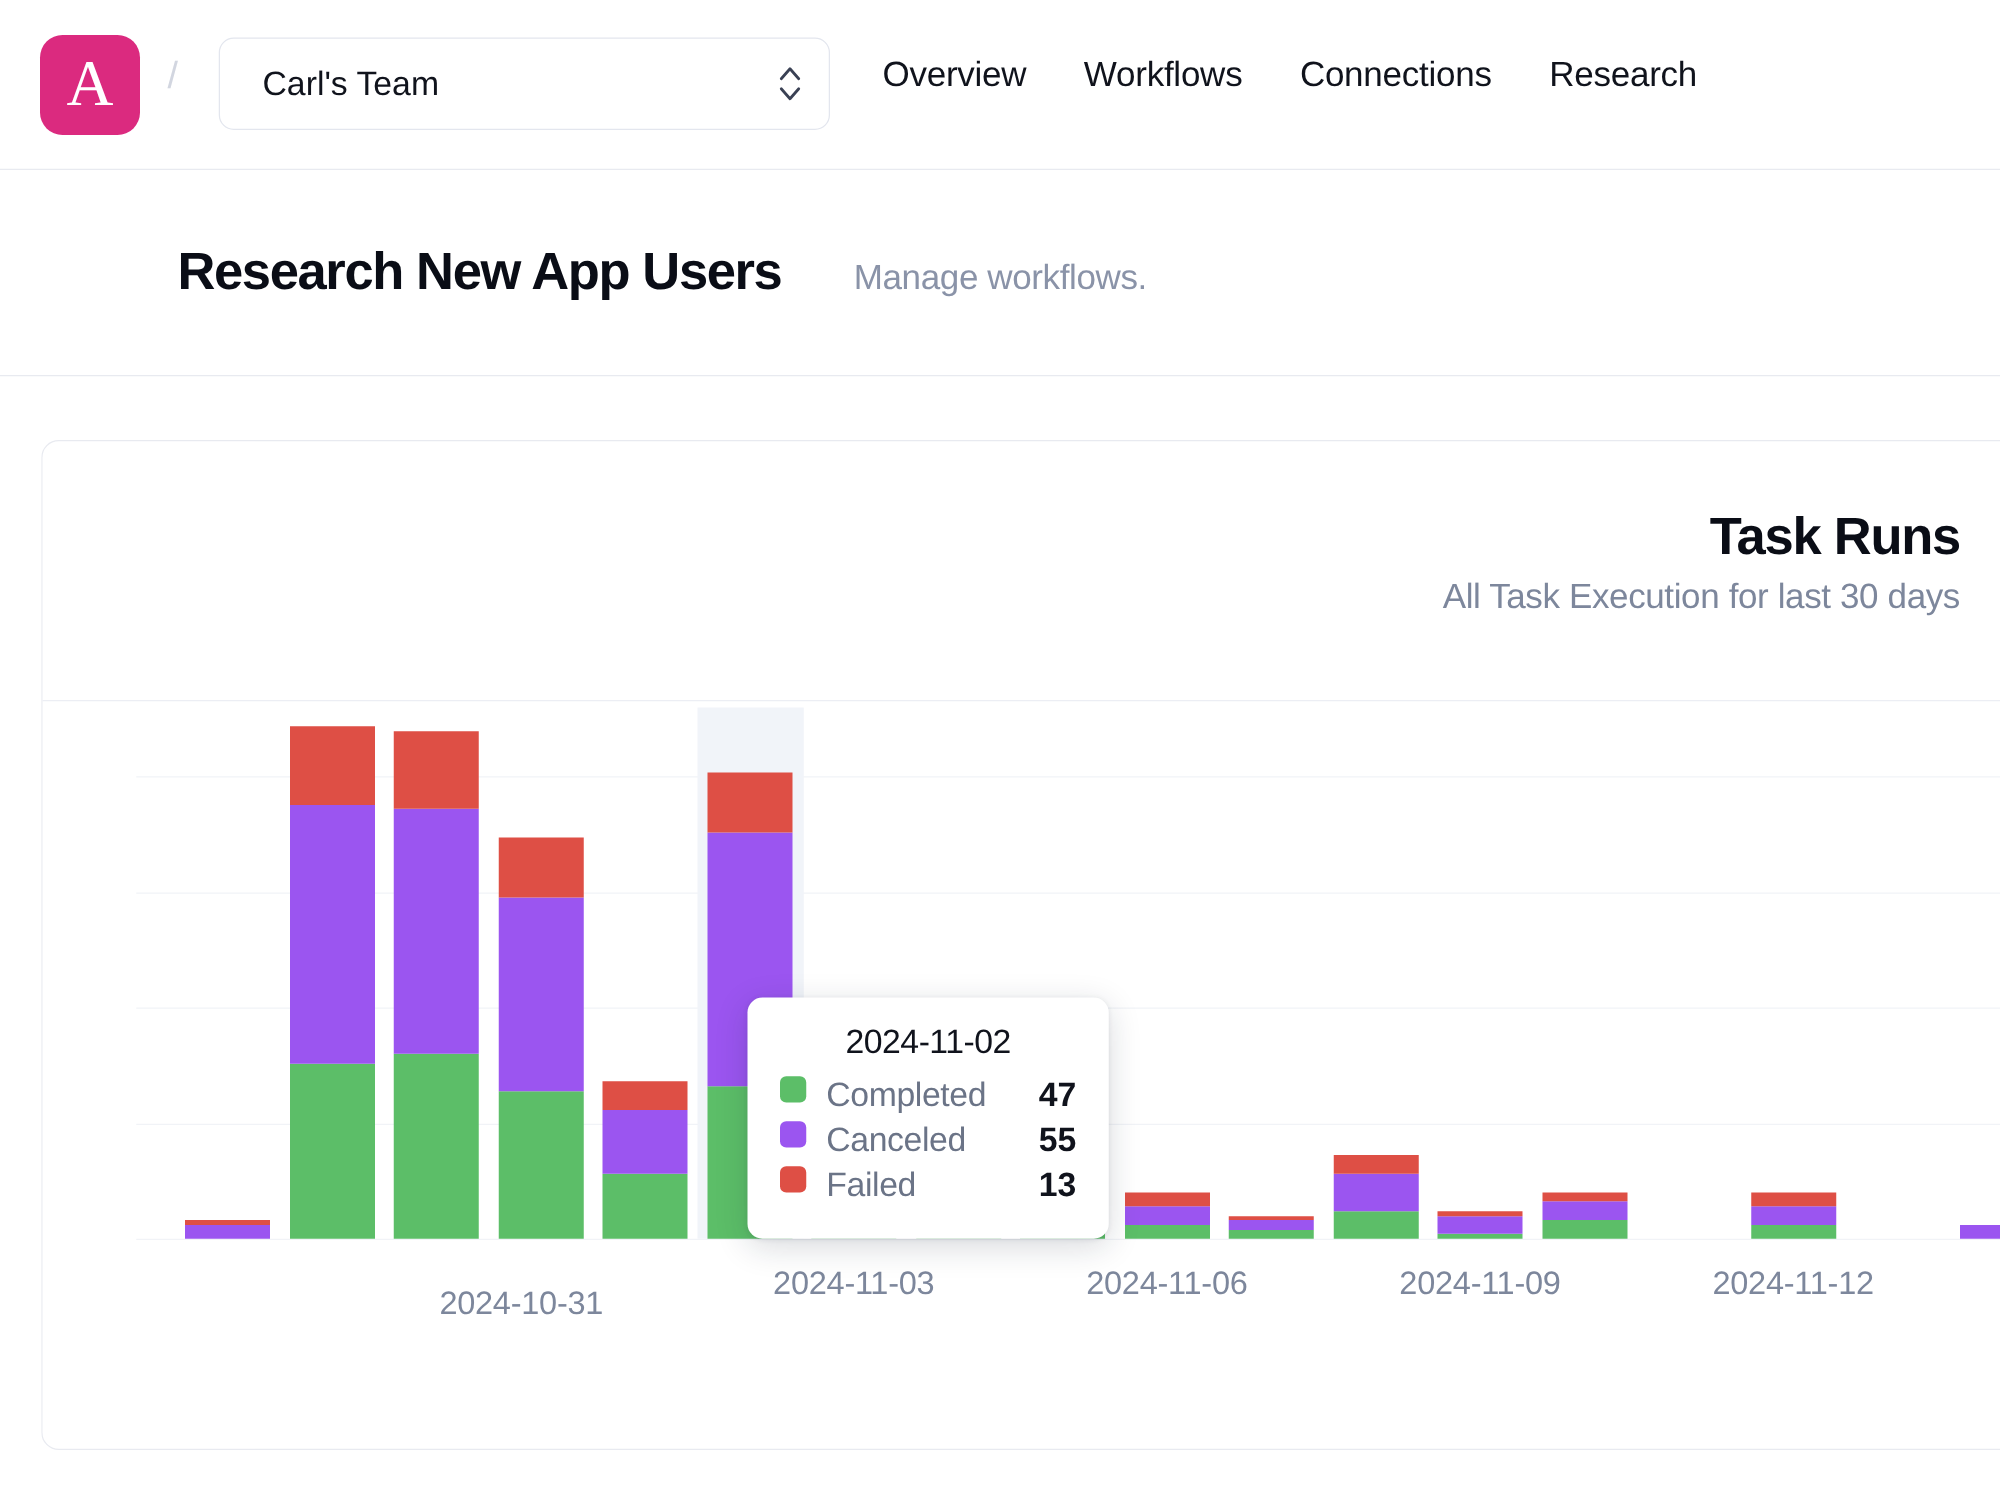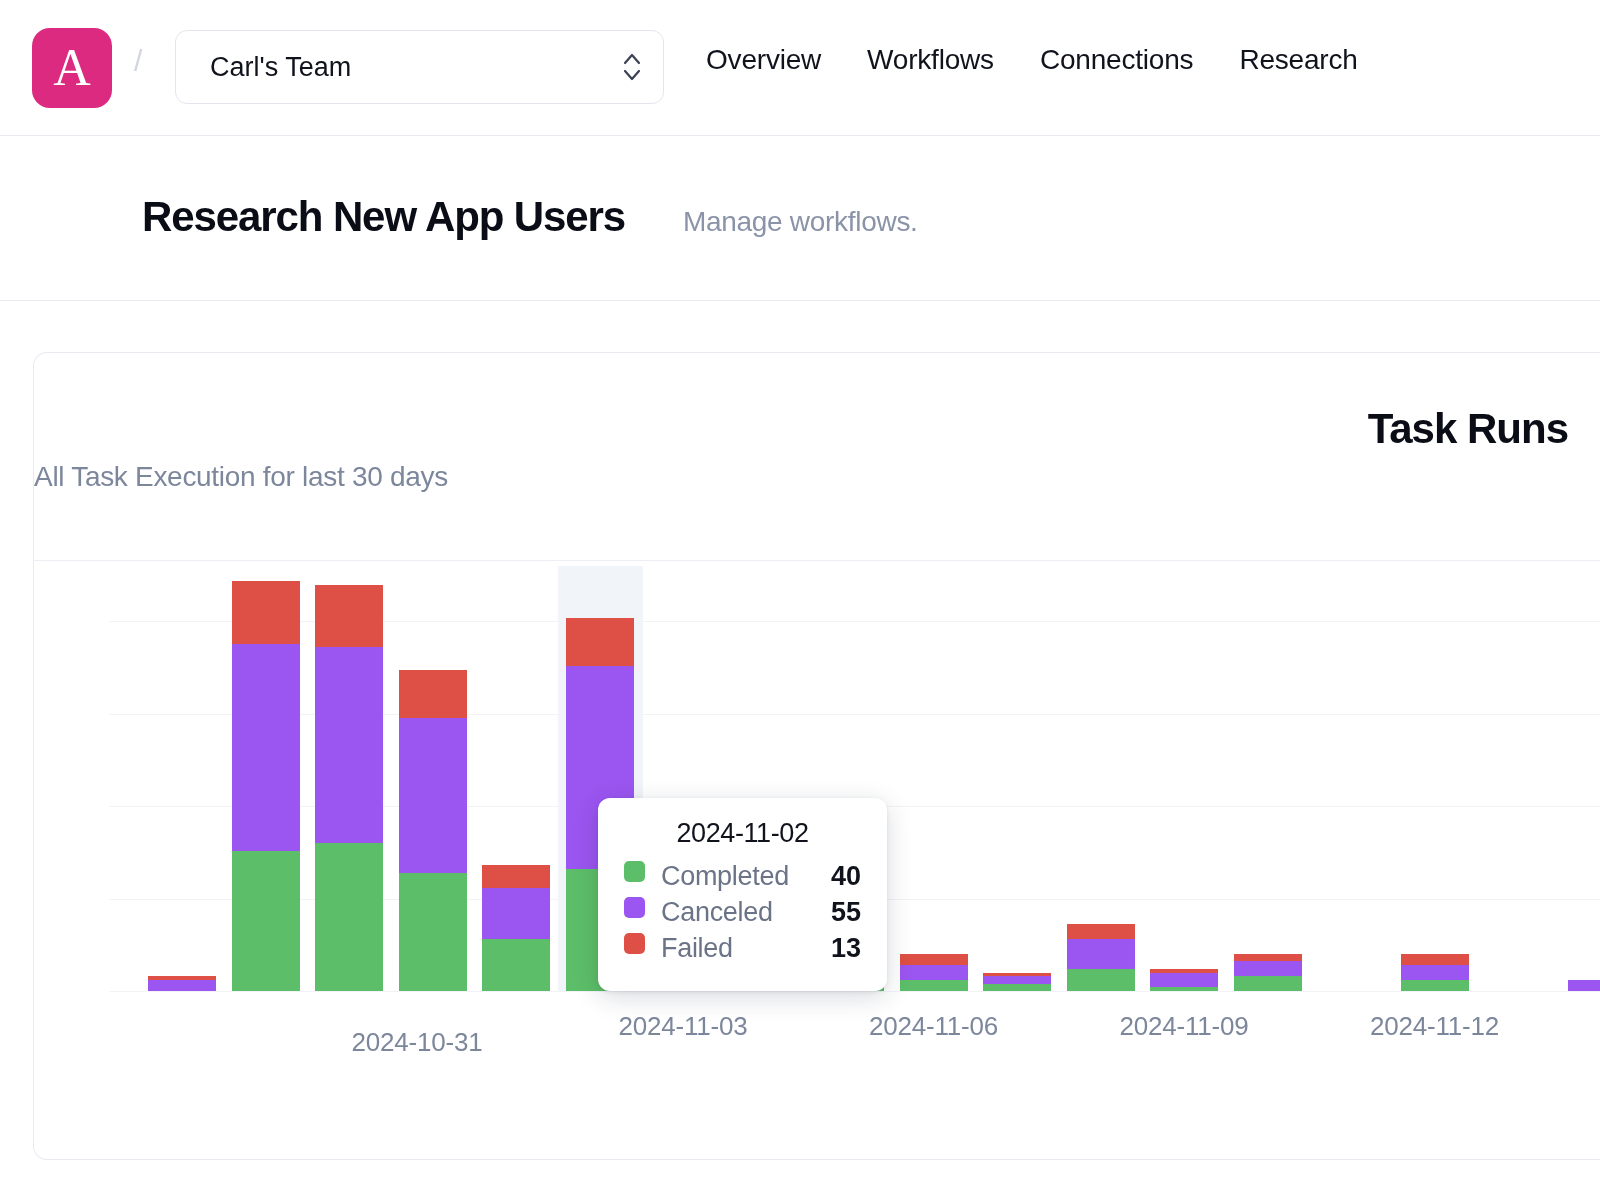--- a/index.html
+++ b/index.html
@@ -74,21 +74,21 @@
   }
   #card-head {
     position: absolute; left: 0; top: 0; width: 100%; height: 208px;
     border-bottom: 1px solid #eceef4;
   }
   #chart-title {
     position: absolute; top: 52px; left: 0; width: 1534px; text-align: right;
     font-size: 42px; font-weight: bold; color: #0a0d16; letter-spacing: -1px;
   }
   #chart-sub {
-    position: absolute; top: 108px; left: 0; width: 1534px; text-align: left;
+    position: absolute; top: 108px; left: 0; width: 1534px; text-align: right;
     font-size: 28px; color: #7d879c; letter-spacing: -0.3px;
   }
 
   
   #plot {
     position: absolute; left: 0; top: 208px; width: 1600px; height: 600px;
   }
   .gridline {
     position: absolute; left: 75px; right: 0; height: 1px; background: #f1f3f7;
   }
@@ -269,21 +269,21 @@
       </div>
   </div>
 </div>
 
 <div id="tooltip">
   <div id="tt-date">2024-11-02</div>
   <div id="tt-rows">
       <div class="tt-row">
         <span class="tt-swatch" style="background: rgb(92, 190, 104);"></span>
         <span class="tt-label">Completed</span>
-        <span class="tt-value">40</span>
+        <span class="tt-value">47</span>
       </div>
       <div class="tt-row">
         <span class="tt-swatch" style="background: rgb(155, 85, 240);"></span>
         <span class="tt-label">Canceled</span>
         <span class="tt-value">55</span>
       </div>
       <div class="tt-row">
         <span class="tt-swatch" style="background: rgb(222, 79, 69);"></span>
         <span class="tt-label">Failed</span>
         <span class="tt-value">13</span>

